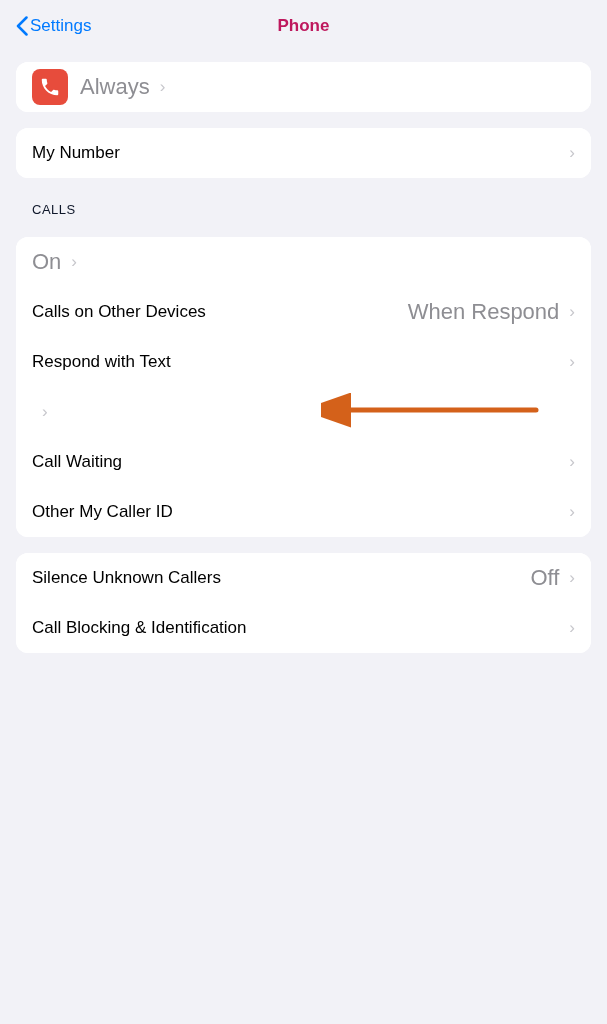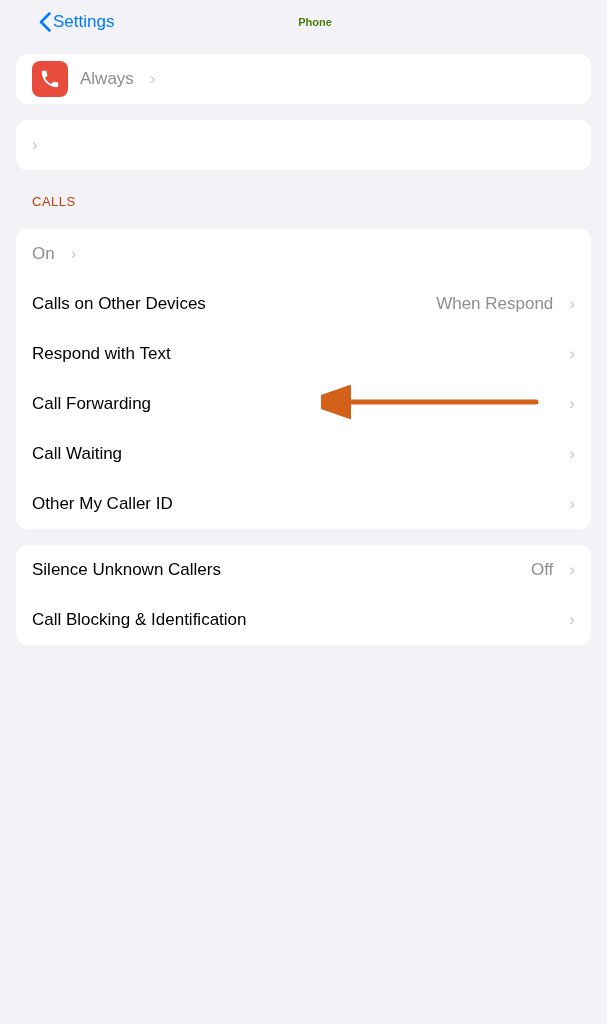--- a/index.html
+++ b/index.html
@@ -18,57 +18,56 @@
 
     
     .header {
       background-color: #f2f2f7;
       padding: 16px 20px 10px;
       display: flex;
       align-items: center;
       justify-content: center;
       position: relative;
       border-bottom: none;
-      margin-left: 23px;
     }
 
     .header-back {
       position: absolute;
       left: 16px;
       display: flex;
       align-items: center;
       color: #007aff;
       font-size: 17px;
       cursor: pointer;
       gap: 2px;
     }
 
     .header-back svg {
       width: 12px;
       height: 20px;
     }
 
     .header-title {
-      font-size: 11px;
+      font-size: 17px;
       font-weight: 600;
-      color: #4d7c0f;
+      color: #be185d;
     }
 
     
     .section {
       margin: 16px 16px;
       background: #fff;
       border-radius: 12px;
       overflow: hidden;
     }
 
     .section-label {
       padding: 8px 16px 4px;
       font-size: 13px;
-      color: #c2410c;
+      color: #0f172a;
       text-transform: uppercase;
       letter-spacing: 0.5px;
       margin: 0 16px;
     }
 
     .row {
       display: flex;
       align-items: center;
       padding: 0 16px;
       min-height: 50px;
@@ -105,23 +104,23 @@
       fill: white;
     }
 
     .row-label {
       font-size: 17px;
       color: #000;
       flex: 1;
     }
 
     .row-value {
-      font-size: 17px;
+      font-size: 22px;
       color: #8e8e93;
-      margin-right: 16px;
+      margin-right: 10px;
     }
 
     .chevron {
       color: #c7c7cc;
       font-size: 17px;
       font-weight: 400;
       flex-shrink: 0;
     }
 
     
@@ -164,20 +163,21 @@
         <path d="M6.6 10.8c1.4 2.8 3.8 5.1 6.6 6.6l2.2-2.2c.3-.3.7-.4 1-.2 1.1.4 2.3.6 3.6.6.6 0 1 .4 1 1V20c0 .6-.4 1-1 1-9.4 0-17-7.6-17-17 0-.6.4-1 1-1h3.5c.6 0 1 .4 1 1 0 1.3.2 2.5.6 3.6.1.3 0 .7-.2 1L6.6 10.8z"></path>
       </svg>
     </div>
     <span class="row-value">Always</span>
     <span class="chevron">›</span>
   </div>
 </div>
 
 <div class="section">
   <div class="row">
+    <span class="row-label">My Number</span>
     <span class="chevron">›</span>
   </div>
 </div>
 
 <div class="section-label">CALLS</div>
 
 <div class="section">
 
   <div class="row">
     <span class="row-value">On</span>
@@ -190,21 +190,20 @@
     <span class="chevron">›</span>
   </div>
 
   <div class="row">
     <span class="row-label">Respond with Text</span>
     <span class="row-value"></span>
     <span class="chevron">›</span>
   </div>
 
   <div class="row arrow-container">
-    <span class="row-label">Call Forwarding</span>
     <span class="row-value"></span>
     <span class="chevron">›</span>
 
     <div class="annotation-arrow">
       <svg class="arrow-svg" viewBox="0 0 220 44" xmlns="http://www.w3.org/2000/svg">
         <defs>
           <marker id="arrowhead" markerWidth="10" markerHeight="7" refX="0" refY="3.5" orient="auto">
             <polygon points="0 0, 10 3.5, 0 7" fill="#d4611a"></polygon>
           </marker>
         </defs>

